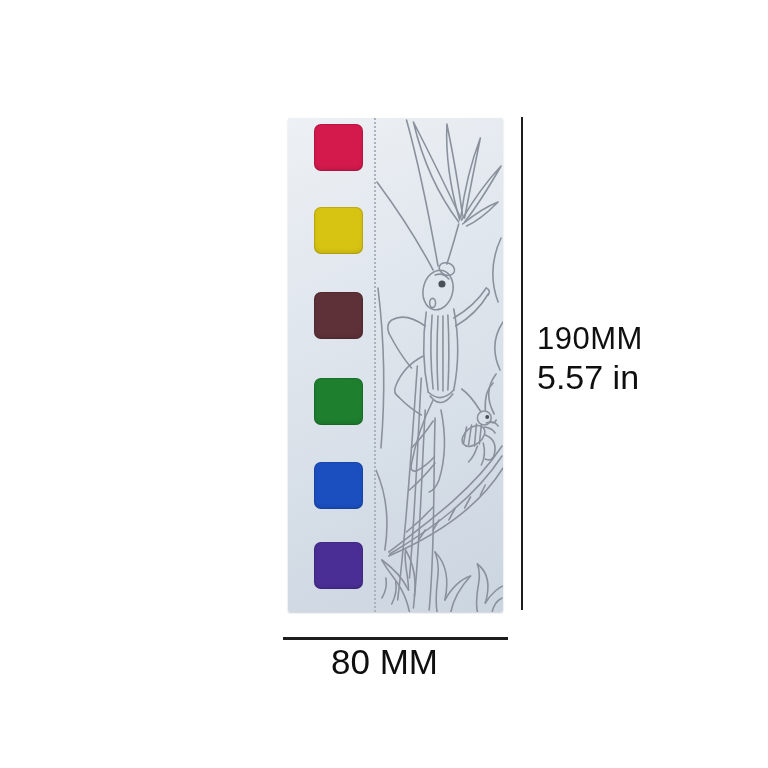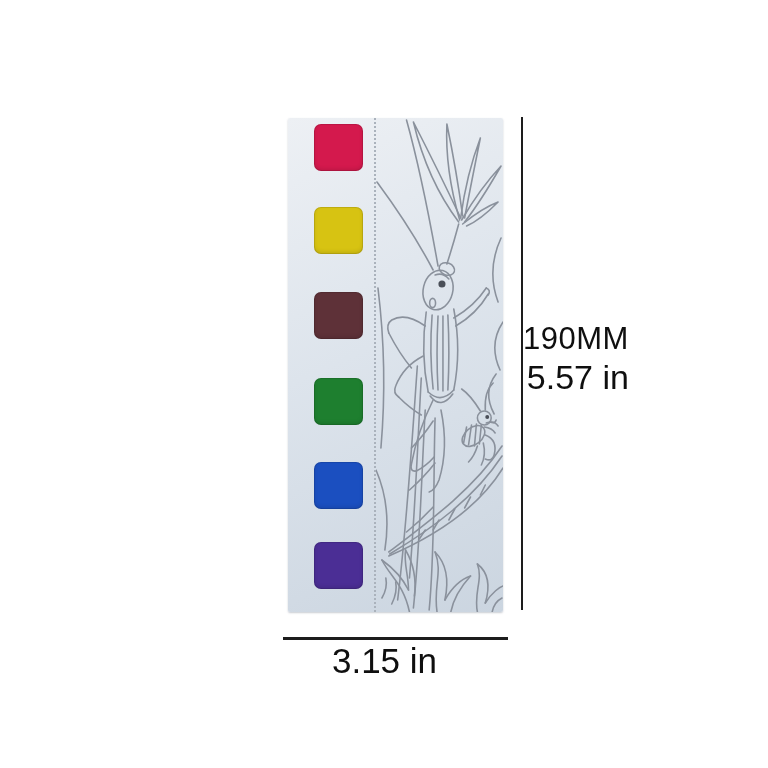--- a/index.html
+++ b/index.html
@@ -35,21 +35,21 @@
   .dim-vline{
     position:absolute;left:521px;top:117px;width:2px;height:493px;
     background:#1d1d1d;
   }
   .dim-hline{
     position:absolute;left:283px;top:637px;width:225px;height:3px;
     background:#1d1d1d;
   }
   .dim-label{color:#0f0f0f;}
   .dim-height{
-    position:absolute;left:523px;top:321px;text-align:right;
+    position:absolute;left:537px;top:321px;text-align:left;
   }
   .dim-height .metric{font-size:31px;line-height:36px;letter-spacing:.5px;}
   .dim-height .imperial{font-size:34px;line-height:40px;}
   .dim-width{
     position:absolute;left:272px;top:642px;width:225px;text-align:center;
   }
   .dim-width .metric{font-size:35px;line-height:39px;}
   .dim-width .imperial{font-size:35px;line-height:37px;}
 </style>
 </head>
@@ -167,16 +167,16 @@
   </div>
 
   <div class="dim-vline"></div>
   <div class="dim-height dim-label">
     <div class="metric">190MM</div>
     <div class="imperial">5.57 in</div>
   </div>
 
   <div class="dim-hline"></div>
   <div class="dim-width dim-label">
-    <div class="imperial">3.15 in</div>
+    <div class="metric">80 MM</div>
   </div>
 
 </div>
 
 </body></html>

